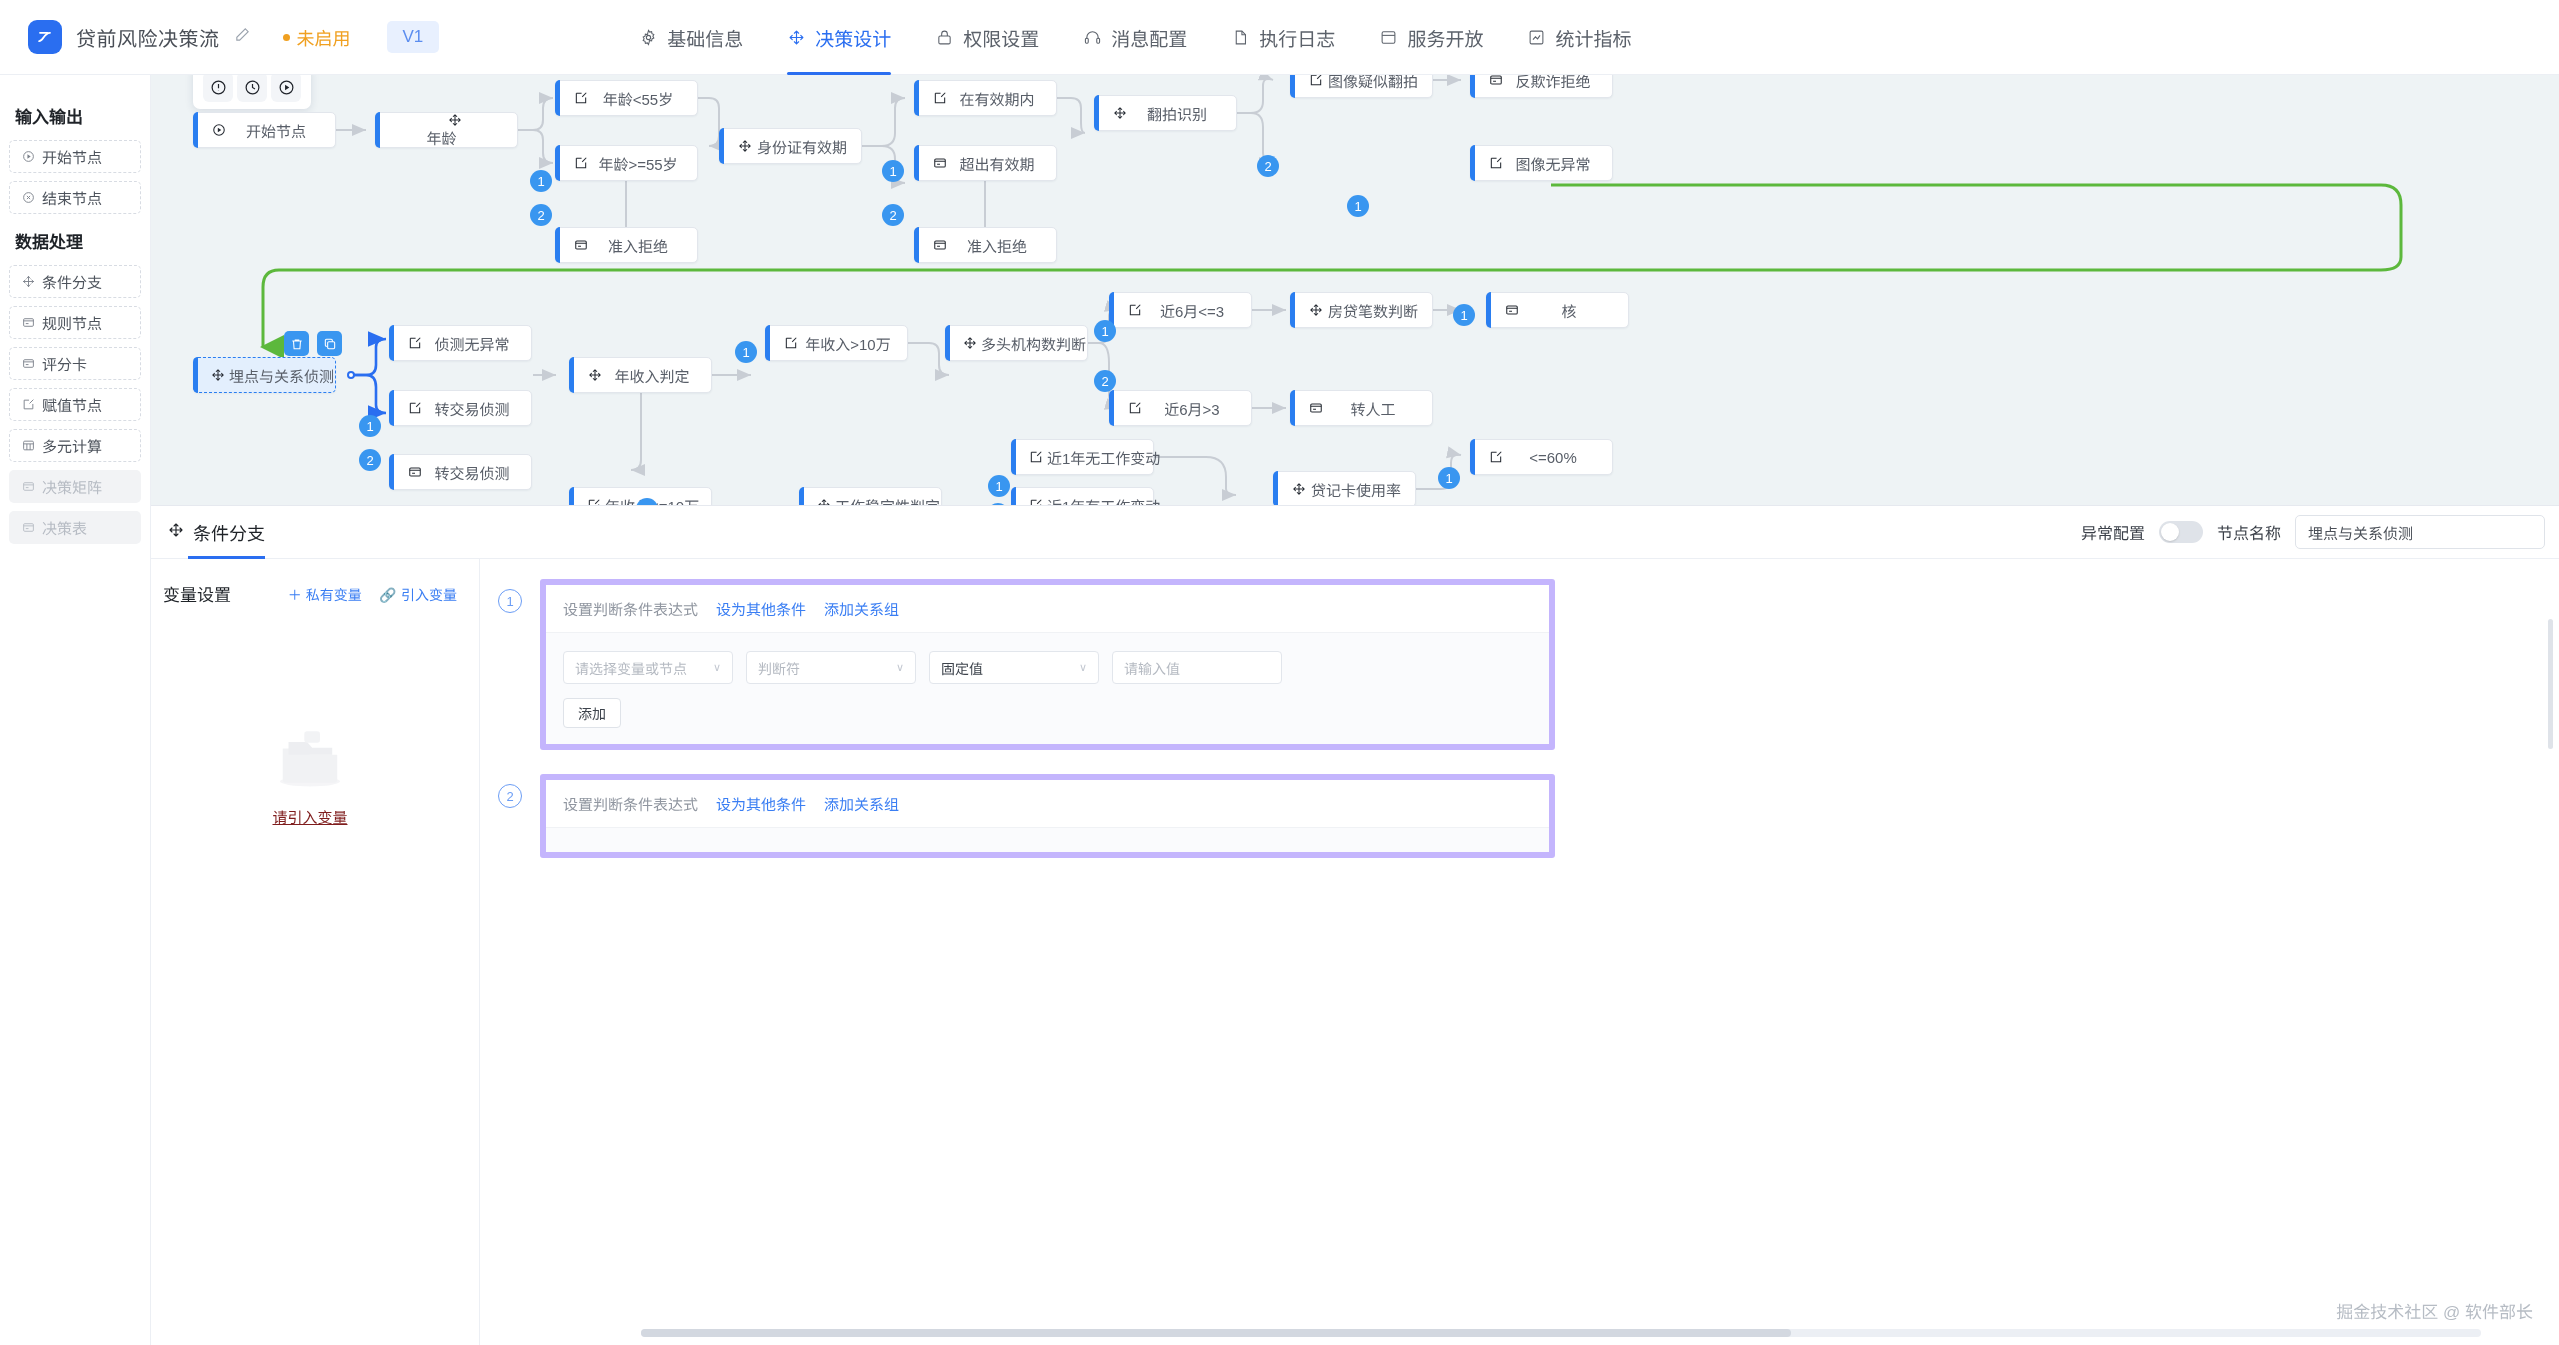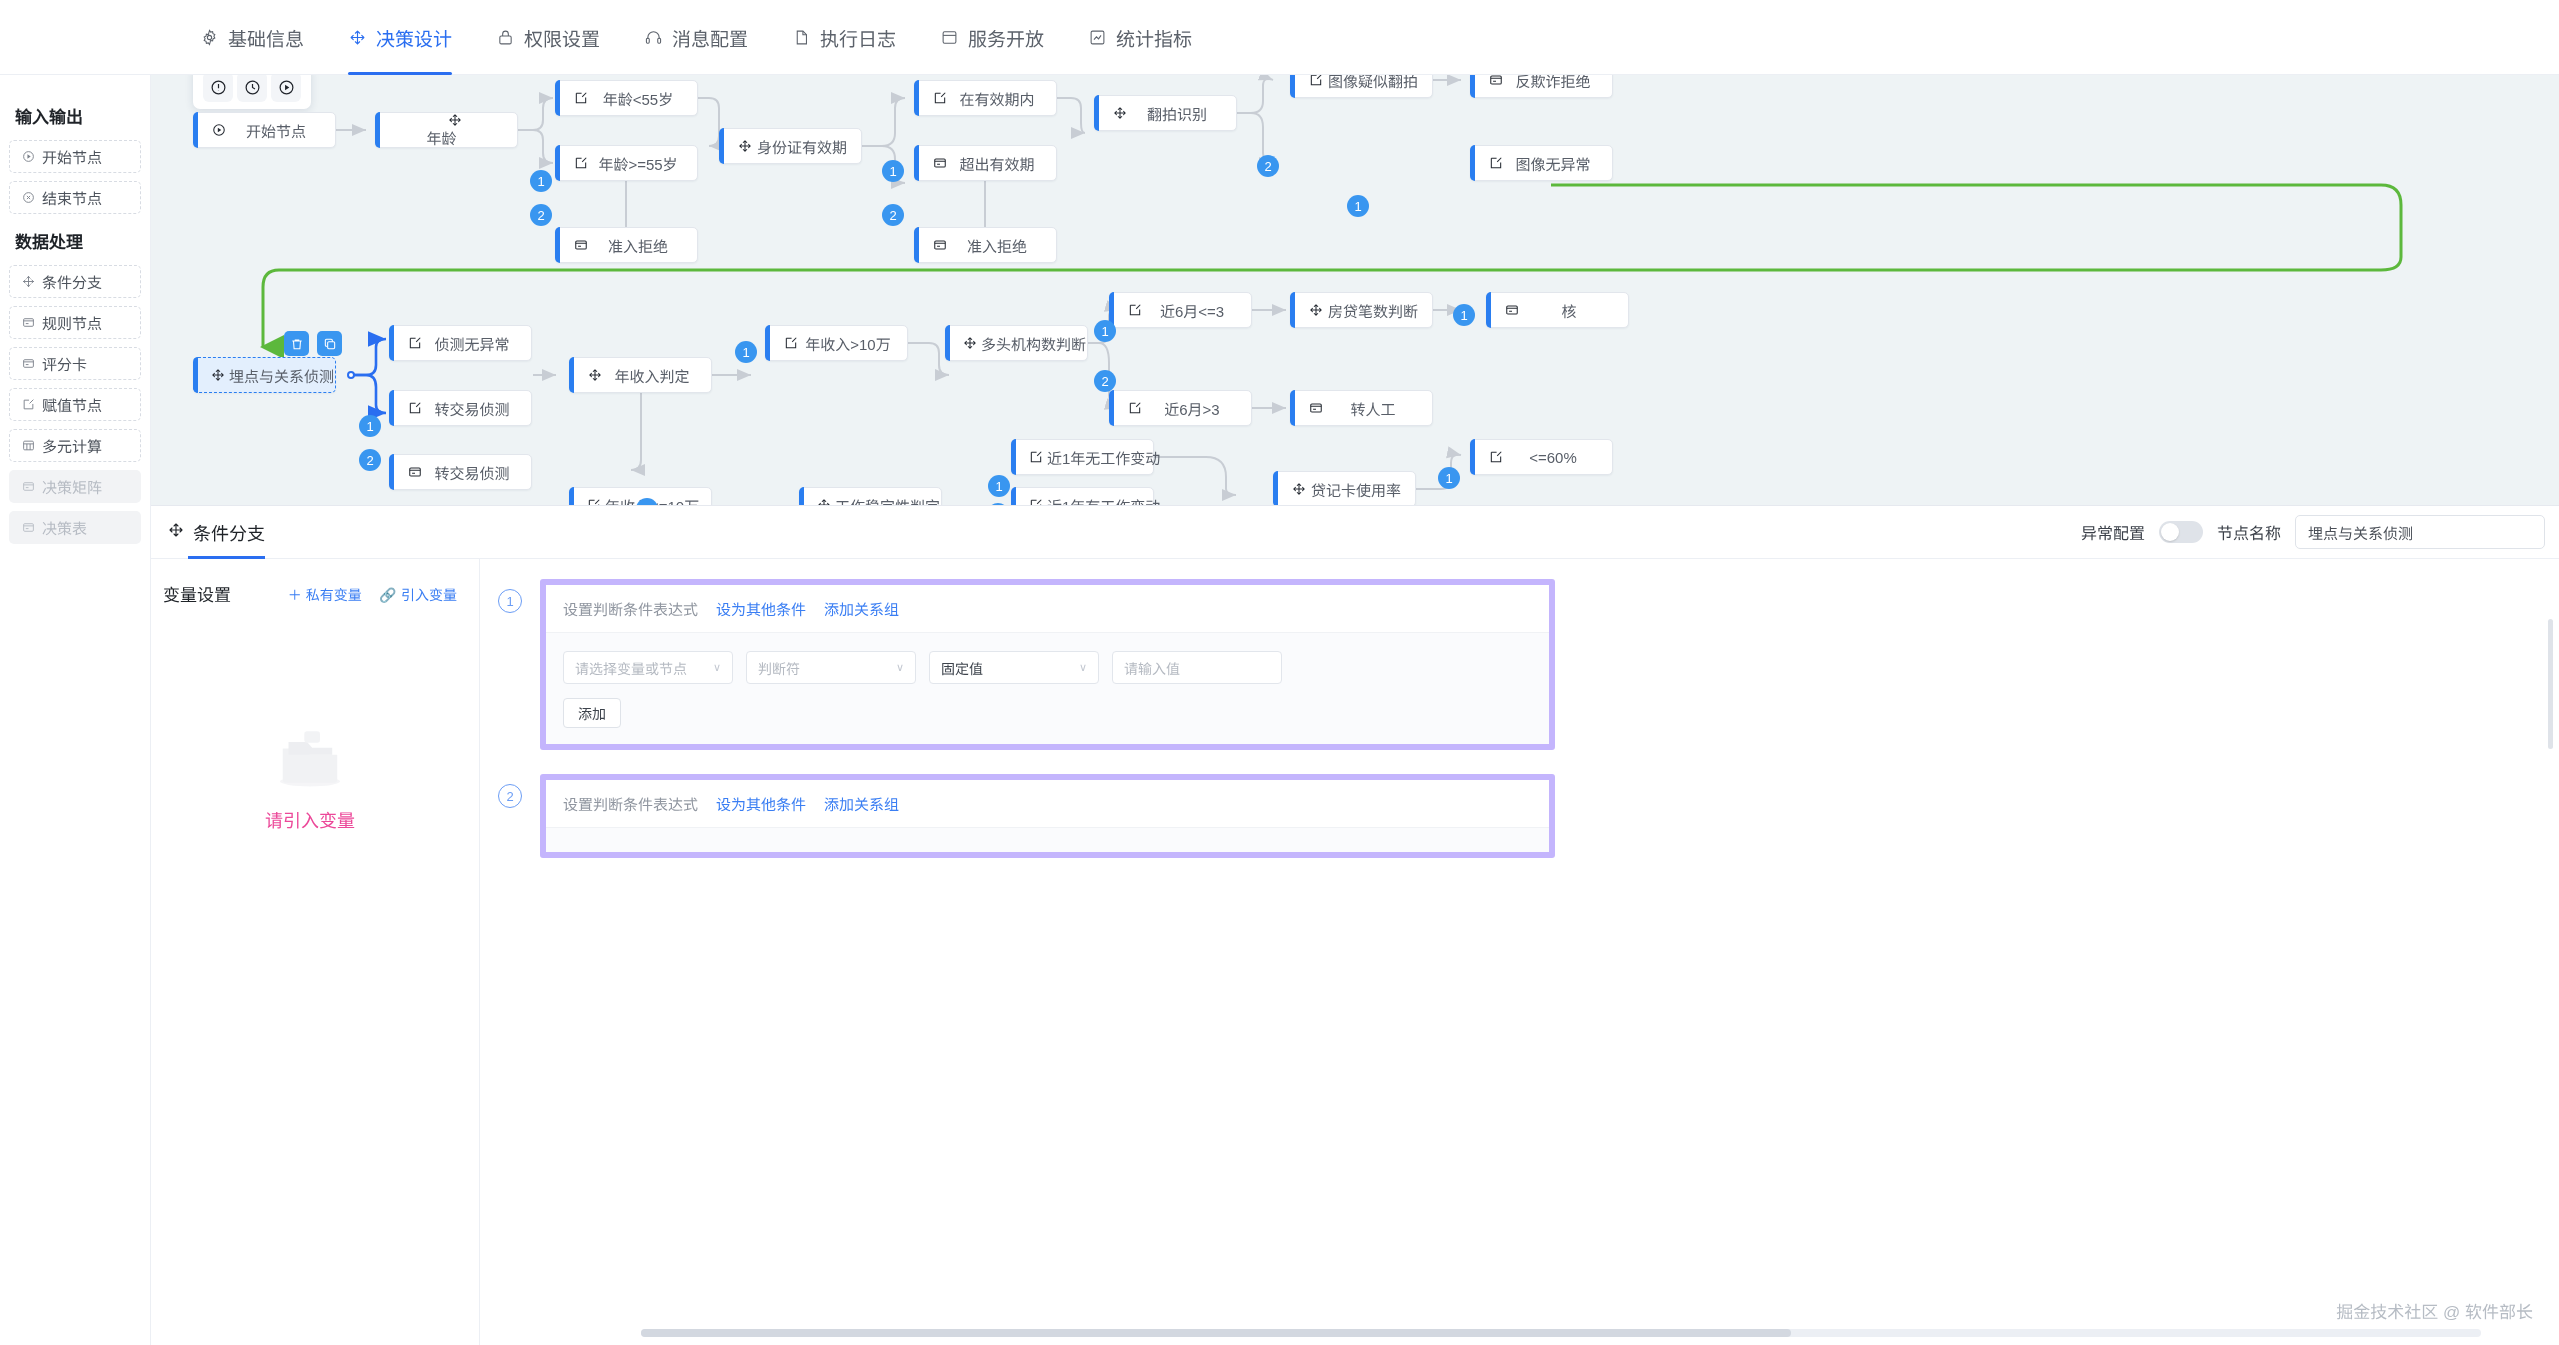--- a/index.html
+++ b/index.html
@@ -131,21 +131,21 @@
   }
 
   .panel-body { display: flex; height: 787px; }
   .var-col { width: 329px; border-right: 1px solid #eceff4; padding: 22px 22px 0 12px; position: relative; }
   .var-head { display: flex; align-items: center; }
   .var-title { font-size: 17px; color: #1f2328; }
   .var-links { margin-left: auto; display: flex; gap: 18px; font-size: 14px; color: #3a7ef3; }
   .var-links span { cursor: pointer; }
   .empty-box { margin-top: 118px; display: flex; flex-direction: column; align-items: center; gap: 16px; }
   .empty-img { width: 86px; height: 66px; opacity: .55; }
-  .empty-text { font-size: 18px; color: #ec4899; }
+  .empty-text { font-size: 15px; color: #7f1d1d; text-decoration: underline; }
 
   .cond-col { flex: 1; padding: 20px 0 0 18px; position: relative; overflow: hidden; }
   .cond-row { display: flex; margin-bottom: 24px; }
   .cond-num {
     width: 24px; height: 24px; border-radius: 50%; border: 1px solid #6b9df5;
     color: #6b9df5; font-size: 13px; display: flex; align-items: center; justify-content: center;
     margin: 10px 18px 0 0; flex: none;
   }
   .cond-card { flex: 1; border: 6px solid #c4b5fd; border-radius: 3px; background: #fff; max-width: 1015px;}
   .cond-card-head { height: 48px; display: flex; align-items: center; gap: 18px; padding: 0 17px; border-bottom: 1px solid #f0f2f5; }
@@ -178,20 +178,39 @@
     position: absolute; right: 26px; bottom: 22px; font-size: 17px; color: #b6bcc4;
   }
   svg.edges { position: absolute; left: 0; top: 0; pointer-events: none; }
 </style>
 </head>
 <body>
 
 <div class="app">
 
   <div class="topbar">
+    <div class="brand">
+      <div class="logo">
+        <svg width="20" height="20" viewBox="0 0 24 24" fill="none" stroke="#fff" stroke-width="2.2" stroke-linecap="round">
+            <path d="M18 7c-4 0-6 3-8 6s-3 4-5 4"></path>
+            <path d="M6 7h9"></path>
+          </svg>
+      </div>
+      <div class="app-title">贷前风险决策流</div>
+      <span class="edit-pen">
+        <svg width="17" height="17" viewBox="0 0 24 24" fill="none" stroke="currentColor" stroke-width="1.6">
+            <path d="M16 4l4 4L8 20H4v-4z"></path>
+          </svg>
+      </span>
+      <div class="status">
+        <span class="status-dot"></span>
+        <span class="status-text">未启用</span>
+      </div>
+      <div class="version-badge">V1</div>
+    </div>
 
     <div class="navtabs">
       <div class="navtab">
         <span class="ico">
             <svg width="17" height="17" viewBox="0 0 24 24" fill="none" stroke="currentColor" stroke-width="1.5">
               <circle cx="12" cy="12" r="3"></circle>
               <path d="M12 2l1.6 2.4 2.8-.6.5 2.8 2.6 1.2-1.3 2.5 1.3 2.5-2.6 1.2-.5 2.8-2.8-.6L12 22l-1.6-2.4-2.8.6-.5-2.8-2.6-1.2L5.8 13.8 4.5 11.3l2.6-1.2.5-2.8 2.8.6z"></path>
             </svg>
           </span>
         <span>基础信息</span>

